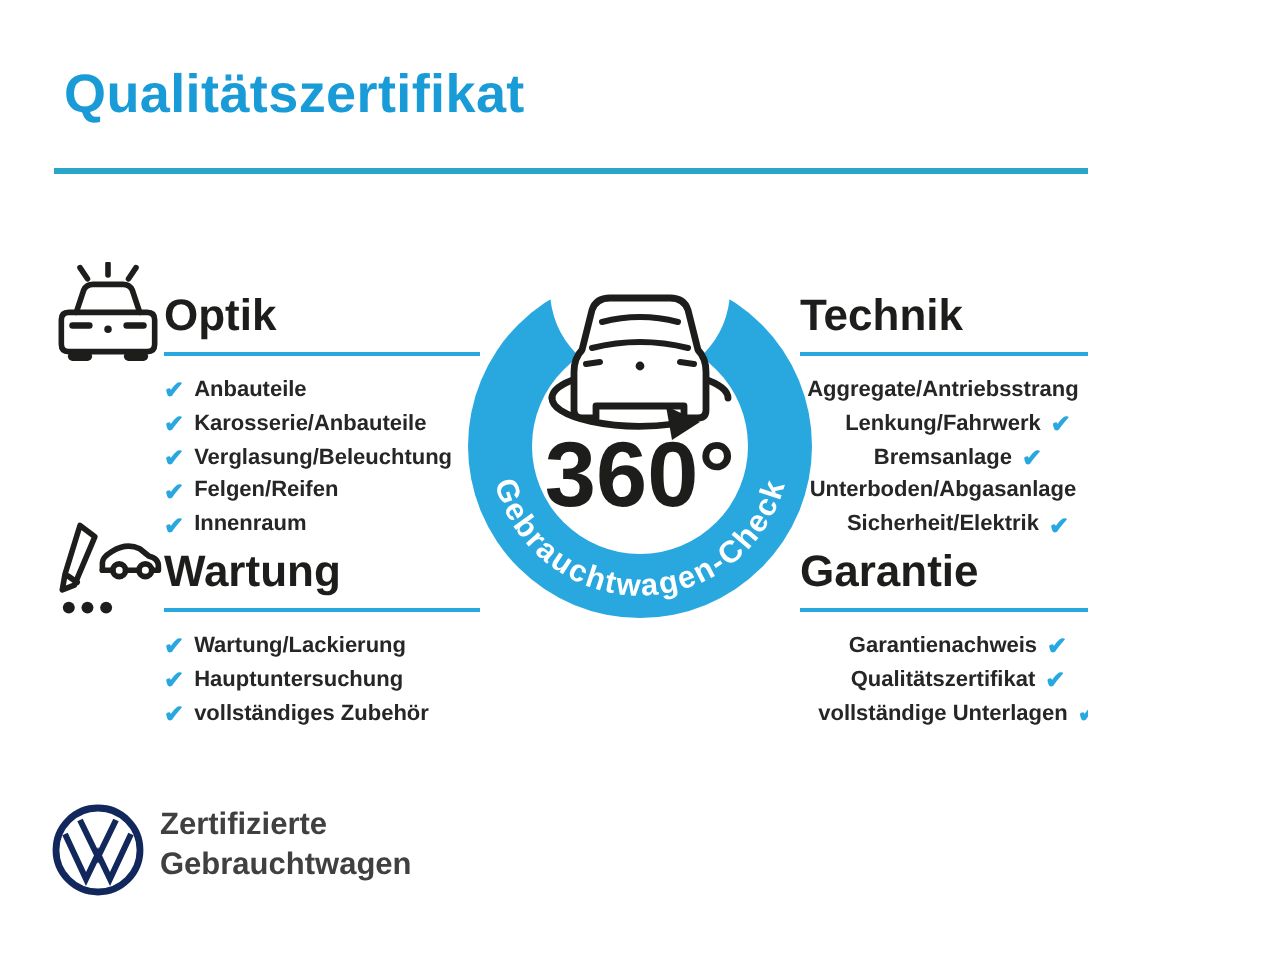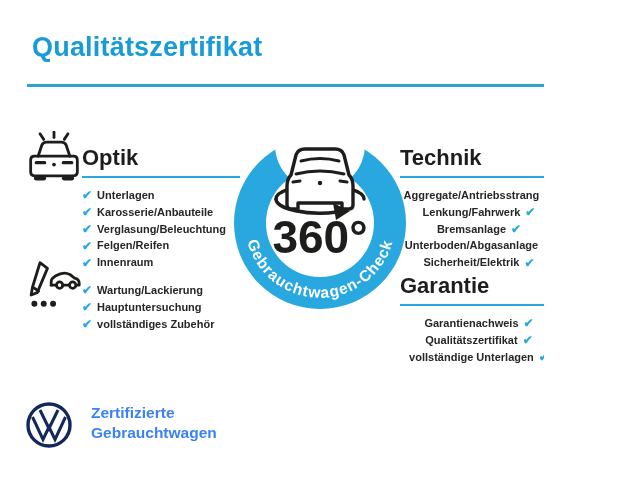--- a/index.html
+++ b/index.html
@@ -39,22 +39,22 @@
     fill:#ffffff;font-family:"Liberation Sans",sans-serif;
     font-weight:bold;font-size:15.5px;letter-spacing:1px;
   }
   .degree-text{
     fill:#1d1d1b;font-family:"Liberation Sans",sans-serif;
     font-weight:bold;font-size:46px;
   }
   
   .footer-logo{position:absolute;left:26px;top:402px;width:46px;height:46px;}
   .brand-text{
-    position:absolute;left:91px;top:403px;margin:0;
-    font-size:15.5px;font-weight:bold;color:#3b82f6;line-height:20px;
+    position:absolute;left:80px;top:403px;margin:0;
+    font-size:15.5px;font-weight:bold;color:#404040;line-height:20px;
   }
 </style>
 </head>
 <body>
 
 <div class="page">
 
   <h1 class="page-title">Qualitätszertifikat</h1>
   <div class="title-rule"></div>
 
@@ -71,21 +71,21 @@
         <path d="M 11,50.5 H 19" stroke-width="5"></path>
           <path d="M 41,50.5 H 49" stroke-width="5"></path>
       </g>
       <circle cx="30" cy="36" r="2" fill="#1d1d1b"></circle>
     </svg>
     <div class="sec-body left" style="left:82px;top:145px;">
       <h2>Optik</h2>
       <ul>
         <li>
             <span class="chk">✔</span>
-            <span>Unterlagen</span>
+            <span>Anbauteile</span>
           </li>
         <li>
             <span class="chk">✔</span>
             <span>Karosserie/Anbauteile</span>
           </li>
         <li>
             <span class="chk">✔</span>
             <span>Verglasung/Beleuchtung</span>
           </li>
         <li>
@@ -150,20 +150,21 @@
         <path d="M 46.5,28 H 39.5"></path>
           <path d="M 32.5,28 H 27"></path>
       </g>
       <circle cx="36" cy="28" r="3.4" class="lineicon" stroke-width="3"></circle>
       <circle cx="50" cy="28" r="3.4" class="lineicon" stroke-width="3"></circle>
       <circle cx="9" cy="48" r="3.2" fill="#1d1d1b"></circle>
       <circle cx="19" cy="48" r="3.2" fill="#1d1d1b"></circle>
       <circle cx="29" cy="48" r="3.2" fill="#1d1d1b"></circle>
     </svg>
     <div class="sec-body left" style="left:82px;top:273px;">
+      <h2>Wartung</h2>
       <ul>
         <li>
             <span class="chk">✔</span>
             <span>Wartung/Lackierung</span>
           </li>
         <li>
             <span class="chk">✔</span>
             <span>Hauptuntersuchung</span>
           </li>
         <li>

